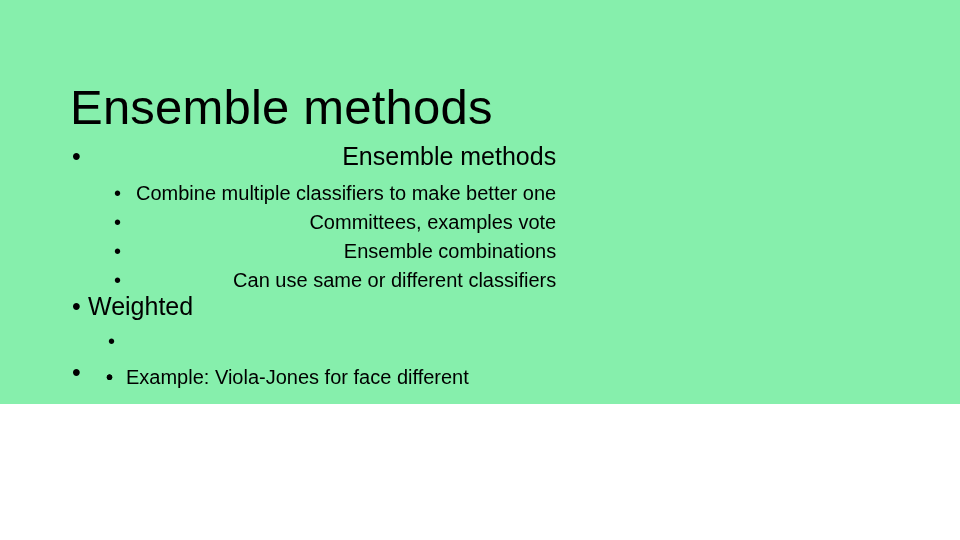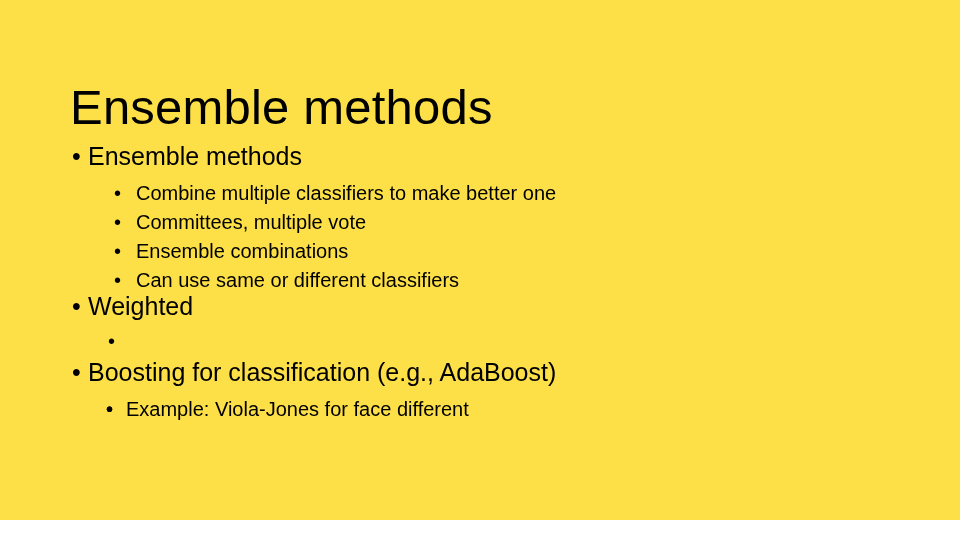--- a/index.html
+++ b/index.html
@@ -11,23 +11,24 @@
     height: 540px;
     background: #ffffff;
     font-family: "Liberation Sans", sans-serif;
     color: #000000;
     overflow: hidden;
   }
 
   .slide {
     position: relative;
     width: 960px;
-    height: 520px;
-    background: #fde047;
+    height: 404px;
+    background: #86efac;
     box-sizing: border-box;
+    text-align: right;
   }
 
   .slide-title {
     position: absolute;
     left: 70px;
     top: 48px;
     font-size: 49px;
     font-weight: 300;
     line-height: 1.1;
     letter-spacing: 0.2px;
@@ -112,21 +113,21 @@
         <span class="bullet">•</span>
         <span>Ensemble methods</span>
       </div>
       <div class="lvl2-list">
         <div class="lvl2">
           <span class="bullet">•</span>
           <span>Combine multiple classifiers to make better one</span>
         </div>
         <div class="lvl2">
           <span class="bullet">•</span>
-          <span>Committees, multiple vote</span>
+          <span>Committees, examples vote</span>
         </div>
         <div class="lvl2">
           <span class="bullet">•</span>
           <span>Ensemble combinations</span>
         </div>
         <div class="lvl2">
           <span class="bullet">•</span>
           <span>Can use same or different classifiers</span>
         </div>
       </div>
@@ -140,21 +141,20 @@
       <div class="lvl2-list">
         <div class="lvl2">
           <span class="bullet">•</span>
         </div>
       </div>
     </div>
 
     <div class="group group-boostingclass">
       <div class="lvl1">
         <span class="bullet">•</span>
-        <span>Boosting for classification (e.g., AdaBoost)</span>
       </div>
       <div class="lvl2-list">
         <div class="lvl2">
           <span class="bullet">•</span>
         </div>
         <div class="lvl2">
           <span class="bullet">•</span>
         </div>
         <div class="lvl2">
           <span class="bullet">•</span>

